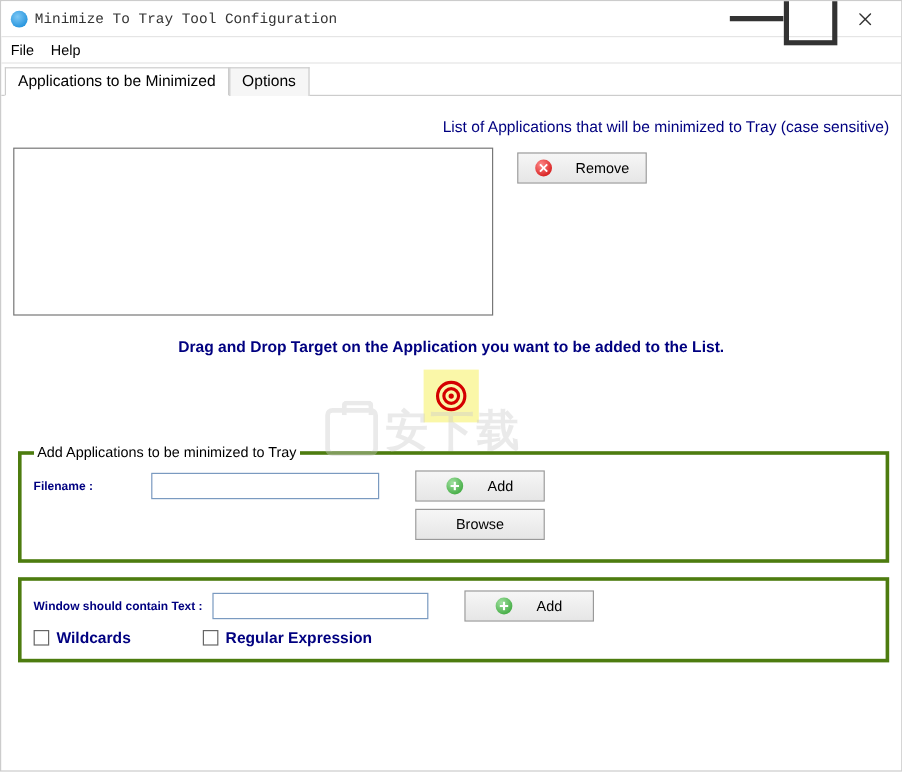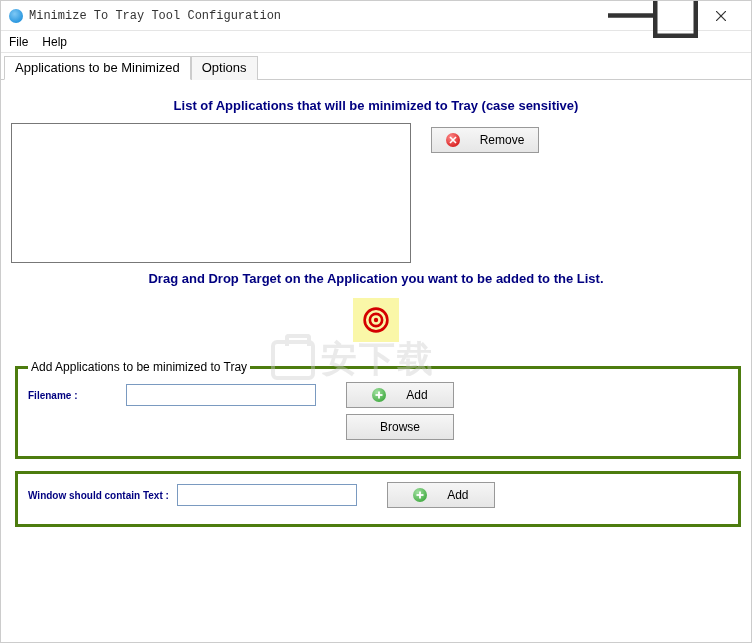--- a/index.html
+++ b/index.html
@@ -71,23 +71,23 @@
   }
   .tab.active {
     background: #fff;
     border-bottom: 1px solid #fff;
   }
   .content {
     padding: 10px 10px 0 10px;
   }
   .heading {
     color: #000080;
-    font-weight: bold;
-    font-size: 13px;
-    text-align: center;
+    font-weight: normal;
+    font-size: 13px;
+    text-align: right;
     margin: 8px 0 10px 0;
   }
   .list-row {
     display: flex;
     gap: 20px;
     align-items: flex-start;
   }
   .listbox {
     width: 400px;
     height: 140px;
@@ -113,21 +113,21 @@
     color: #fff; font-weight: bold; font-size: 11px;
     flex-shrink: 0;
   }
   .icon-red { background: radial-gradient(circle at 35% 30%, #ff8a8a, #cc0000); }
   .icon-green { background: radial-gradient(circle at 35% 30%, #9fe09f, #2a9d2a); }
   .heading2 {
     color: #000080;
     font-weight: bold;
     font-size: 13px;
     text-align: center;
-    margin: 8px 0 12px 0;
+    margin: 18px 0 12px 0;
   }
   .target-wrap {
     display: flex;
     justify-content: center;
     margin-bottom: 18px;
   }
   .target {
     width: 46px; height: 44px;
     background: #faf7a8;
     display: flex; align-items: center; justify-content: center;
@@ -317,15 +317,25 @@
       <div class="btn">
         <span class="icon-circle icon-green">
           <svg width="8" height="8" viewBox="0 0 8 8">
               <line x1="4" y1="0.5" x2="4" y2="7.5" stroke="#fff" stroke-width="1.8"></line>
               <line x1="0.5" y1="4" x2="7.5" y2="4" stroke="#fff" stroke-width="1.8"></line>
             </svg>
         </span>
         <span>Add</span>
       </div>
     </div>
+    <div class="checks">
+      <label class="check">
+        <span class="check-box"></span>
+        <span>Wildcards</span>
+      </label>
+      <label class="check">
+        <span class="check-box"></span>
+        <span>Regular Expression</span>
+      </label>
+    </div>
   </fieldset>
 
 </div>
 
 </body></html>

